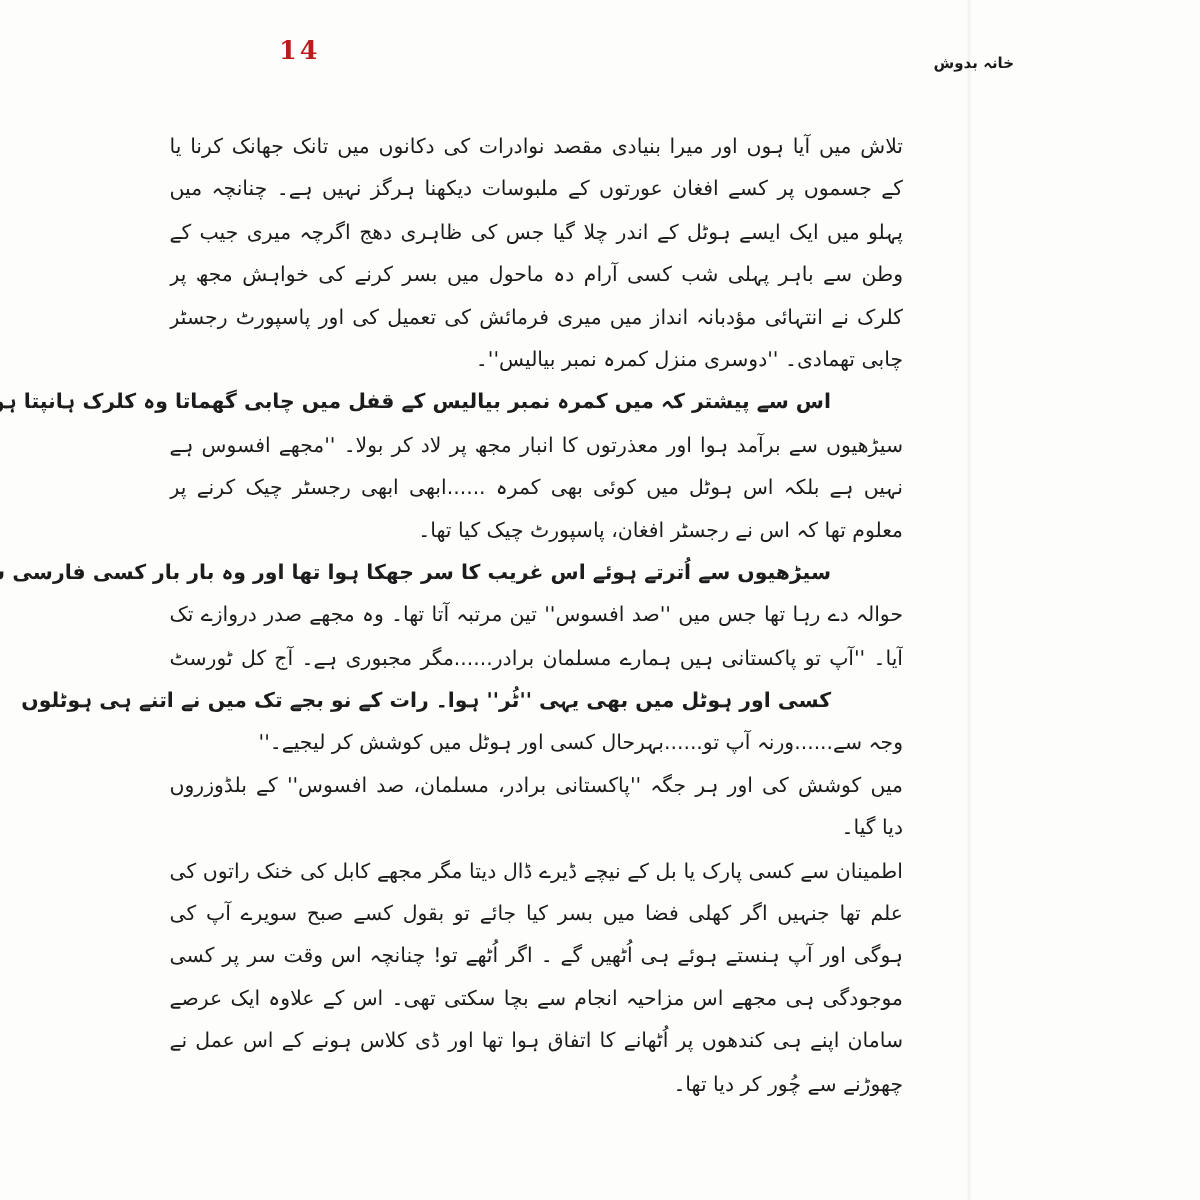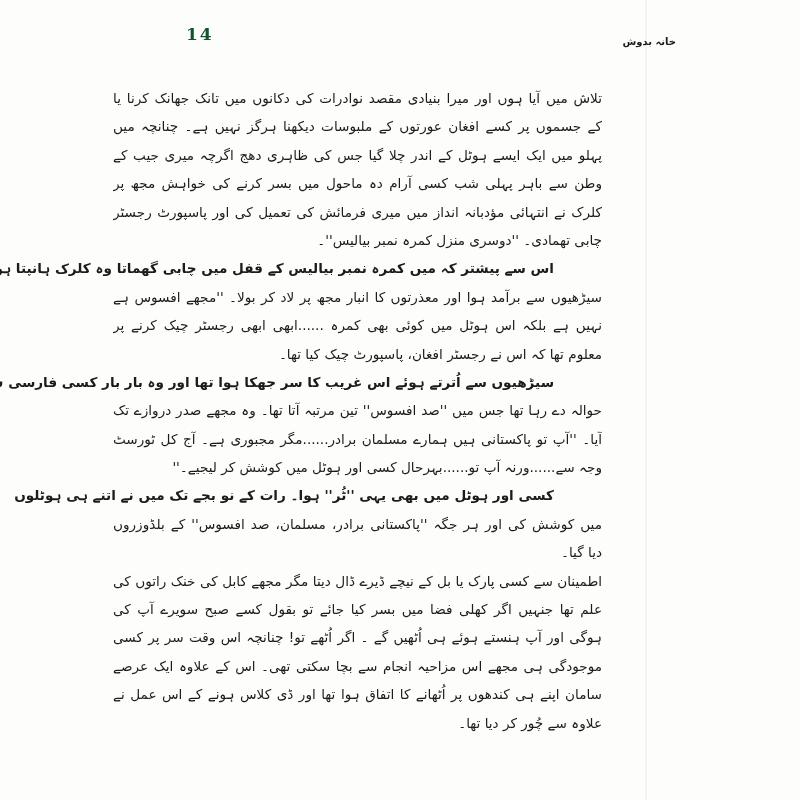--- a/index.html
+++ b/index.html
@@ -25,21 +25,21 @@
     background: #f4f3f1;
   }
   .page-number {
     position: absolute;
     left: 186px;
     top: 24px;
     font-family: "DejaVu Serif", serif;
     font-weight: bold;
     font-size: 17px;
     letter-spacing: 2px;
-    color: #14532d;
+    color: #b91c1c;
   }
   .running-header {
     position: absolute;
     left: 566px;
     top: 36px;
     width: 110px;
     text-align: right;
     direction: rtl;
     font-family: "DejaVu Sans", sans-serif;
     font-weight: bold;
@@ -92,24 +92,24 @@
       <div class="line full">وطن سے باہر پہلی شب کسی آرام دہ ماحول میں بسر کرنے کی خواہش مجھ پر غالب آ گئی۔ ڈیسک</div>
       <div class="line full">کلرک نے انتہائی مؤدبانہ انداز میں میری فرمائش کی تعمیل کی اور پاسپورٹ رجسٹر پر رکھ کر مجھے ایک</div>
       <div class="line end">چابی تھمادی۔ ''دوسری منزل کمرہ نمبر بیالیس''۔</div>
       <div class="line first">اس سے پیشتر کہ میں کمرہ نمبر بیالیس کے قفل میں چابی گھماتا وہ کلرک ہانپتا ہوا</div>
       <div class="line full">سیڑھیوں سے برآمد ہوا اور معذرتوں کا انبار مجھ پر لاد کر بولا۔ ''مجھے افسوس ہے کہ یہ کمرہ خالی</div>
       <div class="line full">نہیں ہے بلکہ اس ہوٹل میں کوئی بھی کمرہ ......ابھی ابھی رجسٹر چیک کرنے پر معلوم ہوا۔'' مجھے</div>
       <div class="line end">معلوم تھا کہ اس نے رجسٹر افغان، پاسپورٹ چیک کیا تھا۔</div>
       <div class="line first">سیڑھیوں سے اُترتے ہوئے اس غریب کا سر جھکا ہوا تھا اور وہ بار بار کسی فارسی شعر کا</div>
       <div class="line full">حوالہ دے رہا تھا جس میں ''صد افسوس'' تین مرتبہ آتا تھا۔ وہ مجھے صدر دروازے تک چھوڑنے</div>
       <div class="line full">آیا۔ ''آپ تو پاکستانی ہیں ہمارے مسلمان برادر......مگر مجبوری ہے۔ آج کل ٹورسٹ سیزن کی</div>
+      <div class="line first">کسی اور ہوٹل میں بھی یہی ''ٹُر'' ہوا۔ رات کے نو بجے تک میں نے اتنے ہی ہوٹلوں</div>
       <div class="line end">وجہ سے......ورنہ آپ تو......بہرحال کسی اور ہوٹل میں کوشش کر لیجیے۔''</div>
-      <div class="line first">کسی اور ہوٹل میں بھی یہی ''ٹُر'' ہوا۔ رات کے نو بجے تک میں نے اتنے ہی ہوٹلوں</div>
       <div class="line full">میں کوشش کی اور ہر جگہ ''پاکستانی برادر، مسلمان، صد افسوس'' کے بلڈوزروں سے باہر دھکیل</div>
       <div class="line end">دیا گیا۔</div>
       <div class="line full">اطمینان سے کسی پارک یا بل کے نیچے ڈیرے ڈال دیتا مگر مجھے کابل کی خنک راتوں کی کاٹ کا</div>
       <div class="line full">علم تھا جنہیں اگر کھلی فضا میں بسر کیا جائے تو بقول کسے صبح سویرے آپ کی بتیسی منہ سے باہر نکلی</div>
       <div class="line full">ہوگی اور آپ ہنستے ہوئے ہی اُٹھیں گے ۔ اگر اُٹھے تو! چنانچہ اس وقت سر پر کسی چھت کی</div>
       <div class="line full">موجودگی ہی مجھے اس مزاحیہ انجام سے بچا سکتی تھی۔ اس کے علاوہ ایک عرصے کے بعد اپنا</div>
       <div class="line full">سامان اپنے ہی کندھوں پر اُٹھانے کا اتفاق ہوا تھا اور ڈی کلاس ہونے کے اس عمل نے مجھے</div>
-      <div class="line end">علاوہ سے چُور کر دیا تھا۔</div>
+      <div class="line end">چھوڑنے سے چُور کر دیا تھا۔</div>
     </div>
 </div>
 
 </body></html>

